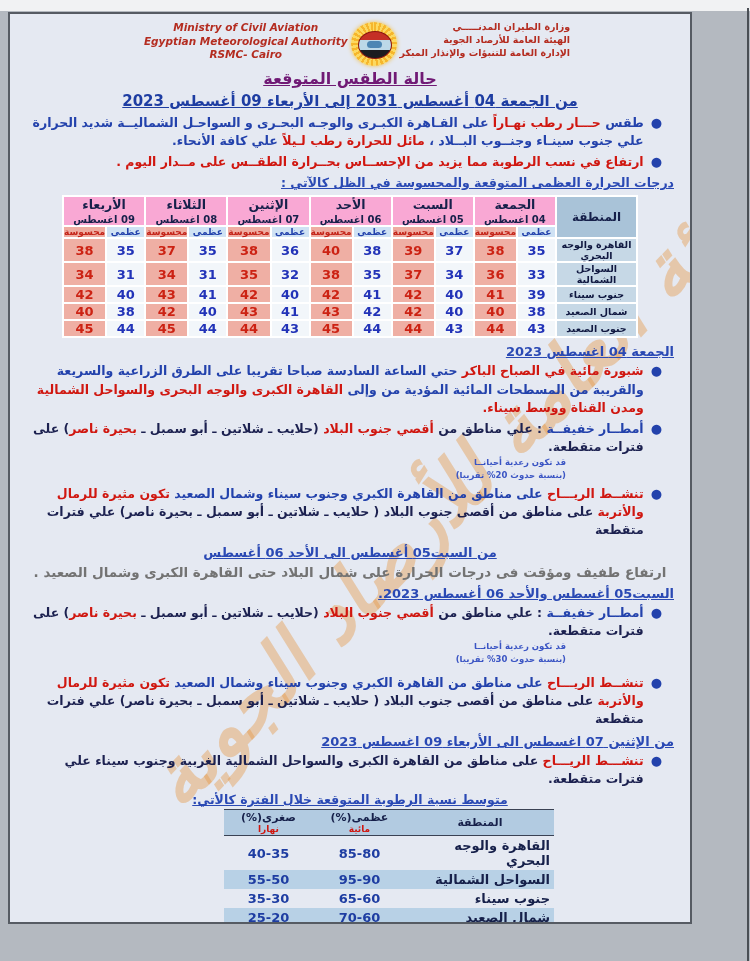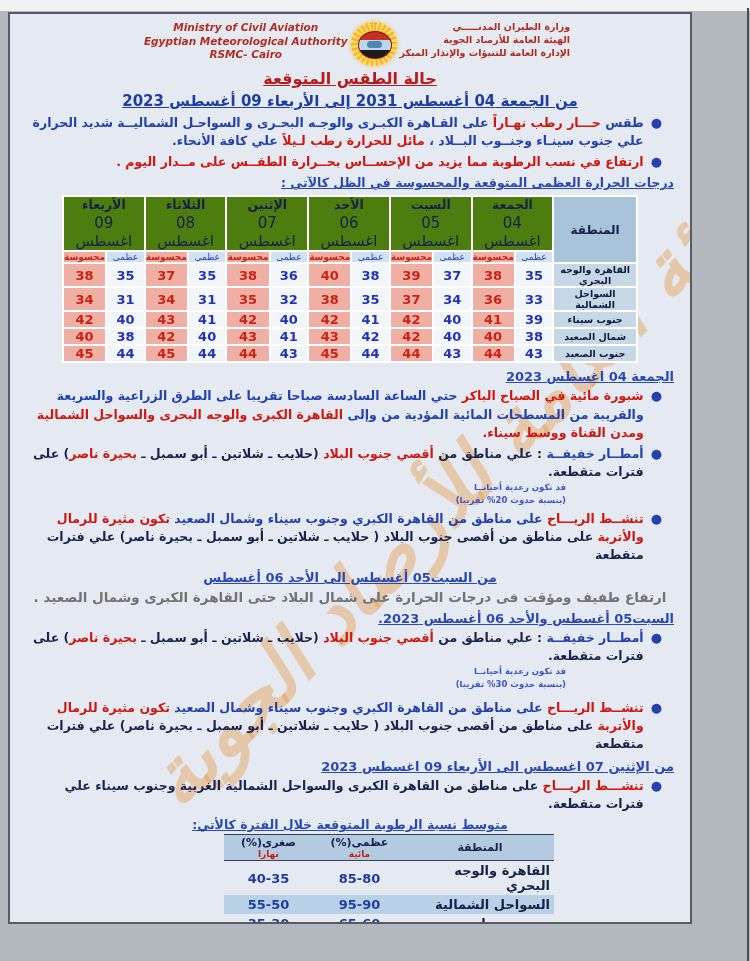--- a/index.html
+++ b/index.html
@@ -20,44 +20,44 @@
   .hdr-ar{direction:rtl;color:#b42c20;font-weight:bold;font-size:9.5px;line-height:1.35;text-align:right;}
   .logo{width:52px;height:44px;position:relative;margin-top:1px;}
   .sun{position:absolute;left:3px;top:0;width:46px;height:44px;border-radius:50%;
        background:repeating-conic-gradient(#f6b62b 0 7deg,#fcd961 7deg 14deg);
        box-shadow:0 0 4px #f0c050;}
   .flag{position:absolute;left:10px;top:9px;width:32px;height:26px;border-radius:50%;
         border:1px solid #8a1410;overflow:hidden;
         background:linear-gradient(#c53026 0 32%,#bcd8e8 32% 68%,#1c1c20 68% 100%);}
   .cloud{position:absolute;left:8px;top:9px;width:15px;height:7px;border-radius:6px;background:#4d86b4;}
   
-  .title{text-align:center;color:#b91c1c;font-weight:bold;font-size:16px;
+  .title{text-align:center;color:#701a75;font-weight:bold;font-size:16px;
          text-decoration:underline;margin-top:3px;}
   .dater{text-align:center;color:#1e3da2;font-weight:bold;font-size:15px;
          text-decoration:underline;margin-top:4px;direction:rtl;}
   .content{direction:rtl;margin-top:4px;}
   .blue{color:#2342ac;}
   .red{color:#d01710;}
   .dark{color:#1c2150;}
   .bul{display:flex;gap:7px;margin:3px 12px 0 0;font-weight:bold;font-size:12.5px;line-height:1.45;}
   .dot{color:#2342ac;font-size:13px;line-height:1.4;}
   .cap{color:#2a49b4;font-weight:bold;font-size:12.5px;text-decoration:underline;margin-top:4px;}
   .sechead{color:#2a49b4;font-weight:bold;font-size:13px;text-decoration:underline;margin-top:6px;}
   .center{text-align:center;}
   .note{color:#3b55c4;font-size:8.5px;font-weight:bold;margin:0 108px 0 0;line-height:1.5;}
   .warm{color:#737373;font-weight:bold;font-size:13.5px;text-align:center;margin-top:4px;}
   
   table{border-collapse:collapse;}
   .temp{margin:5px auto 0 auto;width:576px;}
   .temp th,.temp td{border:2px solid #fff;text-align:center;padding:0;}
   .region-h{background:#a9c3d8;color:#16204a;font-size:12px;width:92px;}
-  .day-h{background:#4d7c0f;color:#16204a;font-size:12.5px;padding:1px 0 2px 0;}
+  .day-h{background:#f9a8d4;color:#16204a;font-size:12.5px;padding:1px 0 2px 0;}
   .day-name{font-weight:bold;}
-  .day-date{font-weight:normal;font-size:15px;margin-top:2px;}
-  .sub-max{background:#cfe2f4;color:#2342ac;font-size:9px;font-weight:normal;padding:1px 0;width:40px;}
+  .day-date{font-weight:bold;font-size:10px;margin-top:2px;}
+  .sub-max{background:#cfe2f4;color:#2342ac;font-size:9px;font-weight:bold;padding:1px 0;width:40px;}
   .sub-feels{background:#efaca1;color:#c4251a;font-size:9px;font-weight:bold;padding:1px 0;width:40px;}
   .region-c{background:#c6d8e6;color:#101840;font-size:9.5px;font-weight:bold;
             text-align:right;padding:1px 4px 1px 0;}
   .v-max{background:#f2f6fa;color:#2233b8;font-weight:bold;font-size:13px;padding:0;}
   .v-feels{background:#efafa4;color:#cc2213;font-weight:bold;font-size:13px;padding:0;}
   
   .hum{margin:2px 120px 0 auto;width:330px;}
   .hum th{background:#b2cbe1;color:#16204a;font-size:11px;padding:1px 4px;
           border-top:1.5px solid #3a4254;border-bottom:1.5px solid #3a4254;}
   .hum .hsub{display:block;color:#d01710;font-size:9px;text-align:center;}

